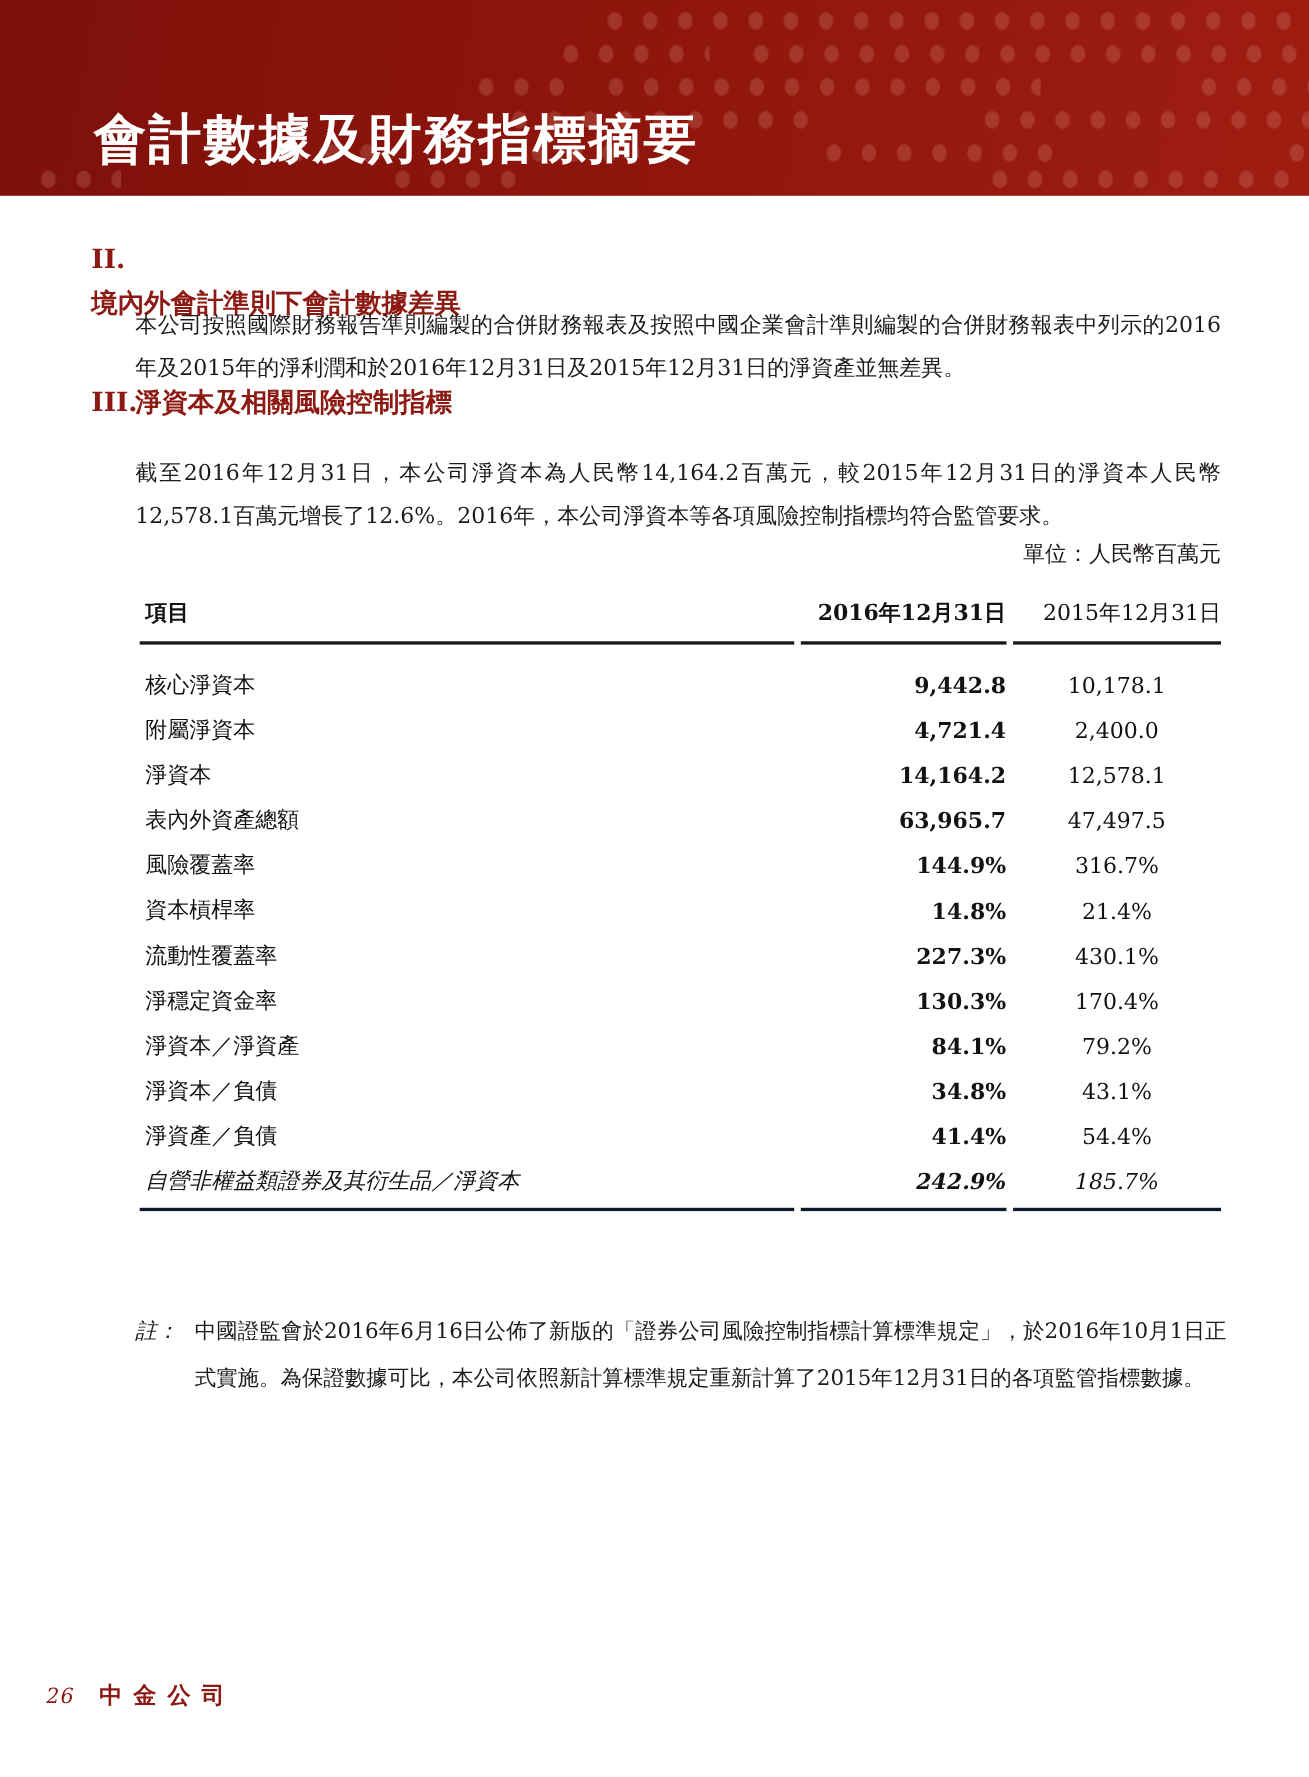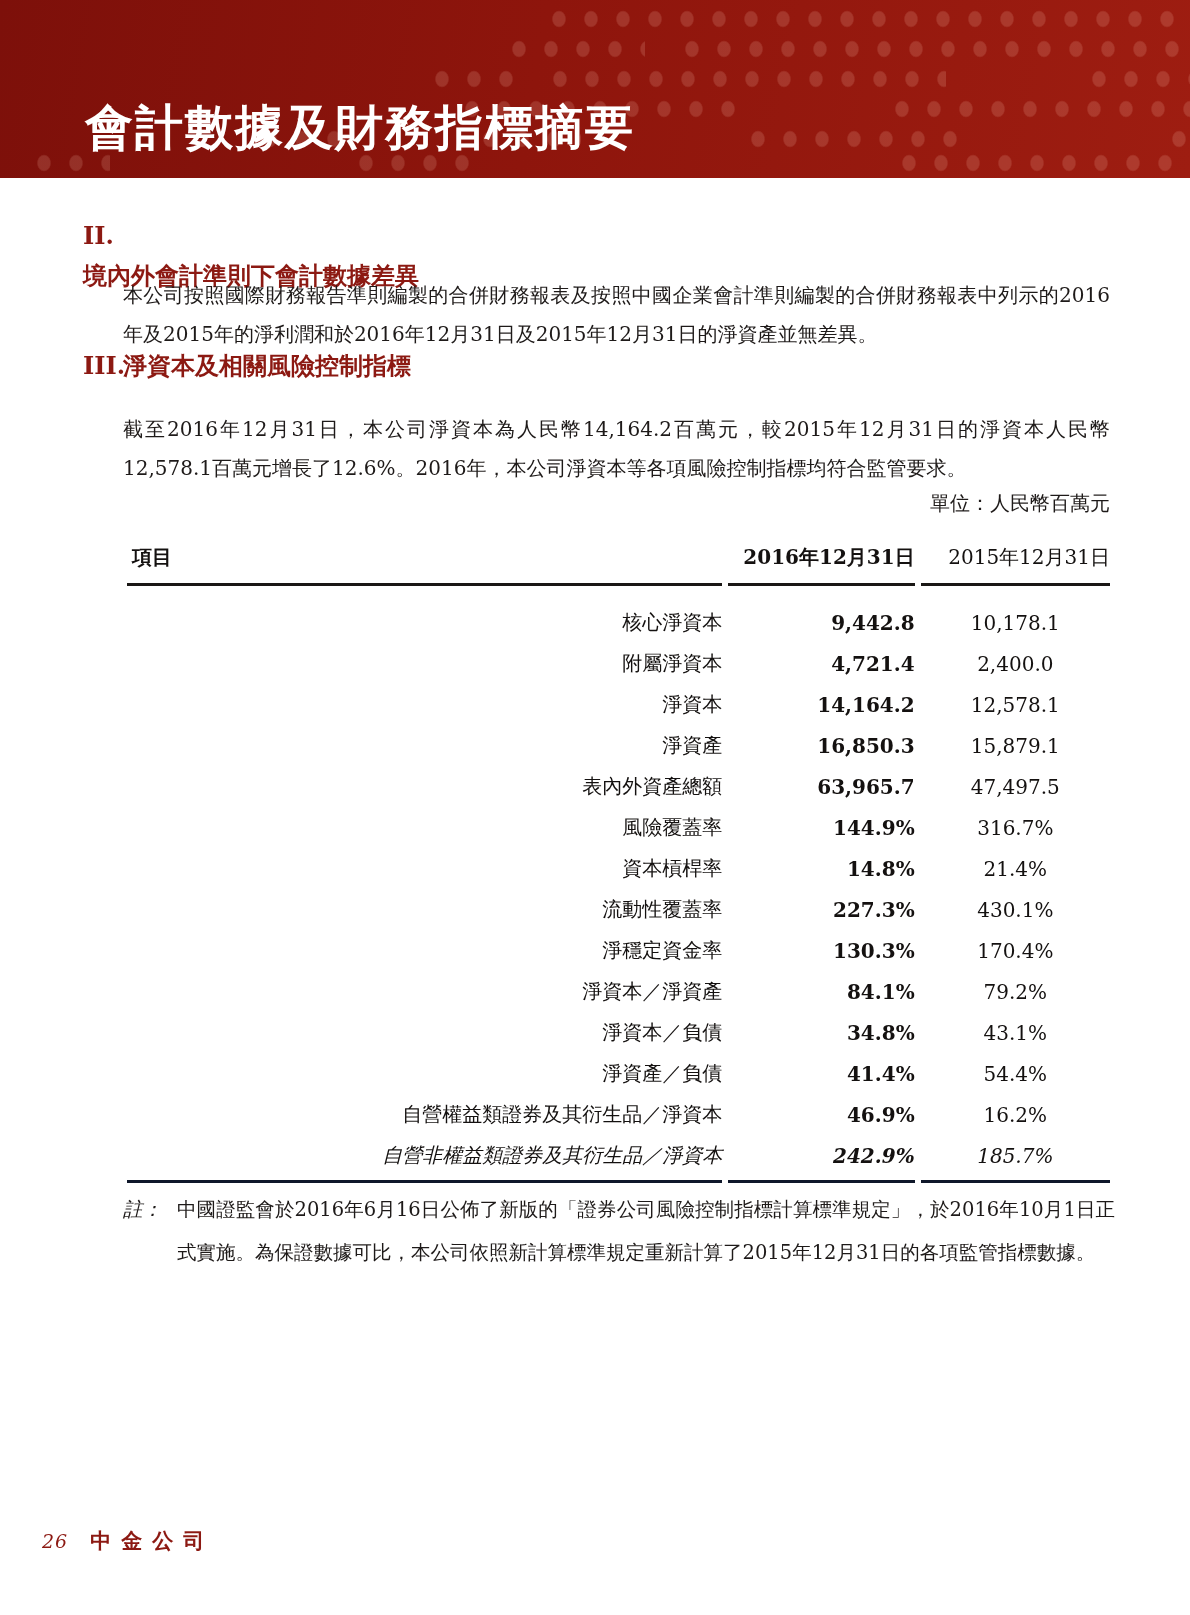--- a/index.html
+++ b/index.html
@@ -57,21 +57,21 @@
   table.fin col.c-2016  { width:19.2%; }
   table.fin col.c-2015  { width:19.5%; }
   table.fin th {
     vertical-align:bottom; padding:6px 0 12px 0; border-bottom:3px solid #1a1715;
     font-size:20px; white-space:nowrap;
   }
   table.fin th.h-item { text-align:left; font-weight:bold; padding-left:5px; }
   table.fin th.h-2016 { text-align:right; font-weight:bold; }
   table.fin th.h-2015 { text-align:right; font-weight:normal; }
   table.fin td { padding:7px 0; white-space:nowrap; }
-  table.fin td.c-label { text-align:right; padding-left:5px; }
+  table.fin td.c-label { text-align:left; padding-left:5px; }
   table.fin td.c-v2016 { text-align:right; font-weight:bold; }
   table.fin td.c-v2015 { text-align:center; }
   table.fin tr.first td { padding-top:23px; }
   table.fin tr.last td  { padding-bottom:11px; border-bottom:3px solid #0f172a;font-style:italic; }
 
   
   .note {
     position:absolute; top:1188px; left:123px; width:992px; display:flex;
     font-size:19.5px; line-height:43px; color:#1e1a19;
   }
@@ -148,25 +148,20 @@
             <td class="c-label">附屬淨資本</td>
             <td class="c-v2016">4,721.4</td>
             <td class="c-v2015">2,400.0</td>
           </tr>
           <tr>
             <td class="c-label">淨資本</td>
             <td class="c-v2016">14,164.2</td>
             <td class="c-v2015">12,578.1</td>
           </tr>
           <tr>
-            <td class="c-label">淨資產</td>
-            <td class="c-v2016">16,850.3</td>
-            <td class="c-v2015">15,879.1</td>
-          </tr>
-          <tr>
             <td class="c-label">表內外資產總額</td>
             <td class="c-v2016">63,965.7</td>
             <td class="c-v2015">47,497.5</td>
           </tr>
           <tr>
             <td class="c-label">風險覆蓋率</td>
             <td class="c-v2016">144.9%</td>
             <td class="c-v2015">316.7%</td>
           </tr>
           <tr>
@@ -191,25 +186,20 @@
           </tr>
           <tr>
             <td class="c-label">淨資本／負債</td>
             <td class="c-v2016">34.8%</td>
             <td class="c-v2015">43.1%</td>
           </tr>
           <tr>
             <td class="c-label">淨資產／負債</td>
             <td class="c-v2016">41.4%</td>
             <td class="c-v2015">54.4%</td>
-          </tr>
-          <tr>
-            <td class="c-label">自營權益類證券及其衍生品／淨資本</td>
-            <td class="c-v2016">46.9%</td>
-            <td class="c-v2015">16.2%</td>
           </tr>
           <tr class="last">
             <td class="c-label">自營非權益類證券及其衍生品／淨資本</td>
             <td class="c-v2016">242.9%</td>
             <td class="c-v2015">185.7%</td>
           </tr>
         </tbody>
     </table>
   </div>
 

